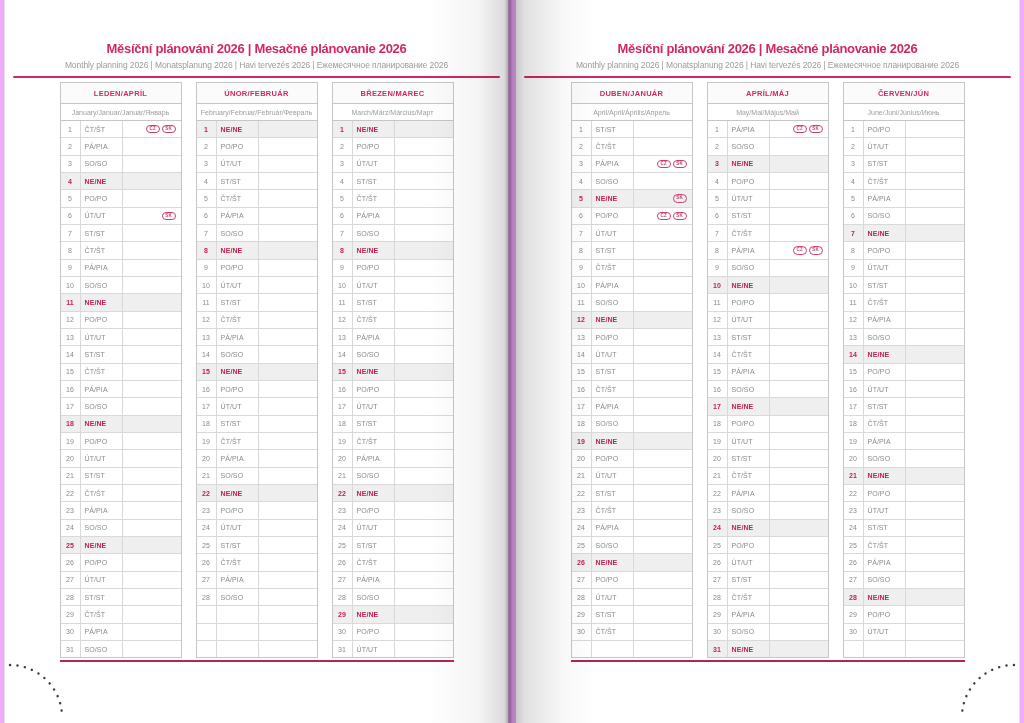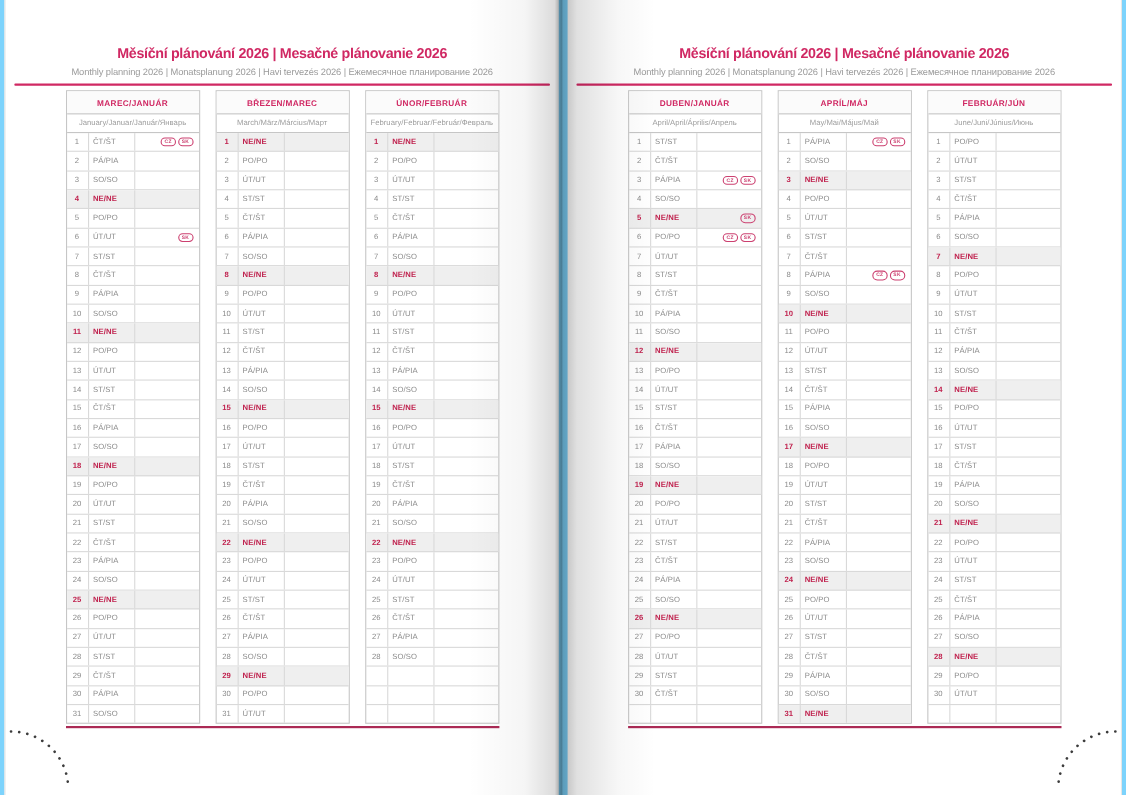--- a/index.html
+++ b/index.html
@@ -1,18 +1,18 @@
 <!DOCTYPE html>
 <html style="--accent: #d02863; --sunday: #c0234f; --rulebtm: #ab2a55; --badge: #cc4070; --rowhl: #efefef;"><head>
 <meta charset="utf-8">
 <style>
   * { margin:0; padding:0; box-sizing:border-box; }
   html,body { width:1024px; height:723px; overflow:hidden; background:#ffffff;
     font-family:"Liberation Sans", sans-serif; }
-  .book { position:relative; width:1024px; height:723px; background:#7dd3fc; }
+  .book { position:relative; width:1024px; height:723px; background:#f0abfc; }
 
   .page { position:absolute; top:0; height:723px; width:504px; background:#fff; }
   .page-left  { left:4px;  border-left:1px solid #e2e2e2; }
   .page-right { left:516px; border-right:1px solid #e6e6e6; }
 
   .gutter { position:absolute; top:0; left:426px; width:170px; height:723px; pointer-events:none;
     background:linear-gradient(to right,
       rgba(0,0,0,0) 0%, rgba(0,0,0,0.04) 30%, rgba(0,0,0,0.14) 46%,
       rgba(0,0,0,0.42) 49.6%, rgba(0,0,0,0.26) 50.6%, rgba(0,0,0,0.12) 58%,
       rgba(0,0,0,0.03) 80%, rgba(0,0,0,0) 100%); z-index:5; }
@@ -57,21 +57,21 @@
 
 <div class="book">
 
   <div class="page page-left">
     <div class="page-inner">
       <div class="page-title">Měsíční plánování 2026 | Mesačné plánovanie 2026</div>
       <div class="page-subtitle">Monthly planning 2026 | Monatsplanung 2026 | Havi tervezés 2026 | Ежемесячное планирование 2026</div>
       <div class="title-rule"></div>
       <div class="months">
           <div class="month">
-            <div class="month-name">MAREC/JANUÁR</div>
+            <div class="month-name">LEDEN/APRÍL</div>
             <div class="month-langs">January/Januar/Január/Январь</div>
             <div class="month-grid">
               <div class="day-row">
                 <span class="cell-num">1</span>
                 <span class="cell-dow">ČT/ŠT</span>
                 <div class="cell-note">
                   <span class="badge">CZ</span>
                   <span class="badge">SK</span>
                 </div>
               </div>
@@ -218,20 +218,181 @@
                 <div class="cell-note"></div>
               </div>
               <div class="day-row">
                 <span class="cell-num">30</span>
                 <span class="cell-dow">PÁ/PIA</span>
                 <div class="cell-note"></div>
               </div>
               <div class="day-row">
                 <span class="cell-num">31</span>
                 <span class="cell-dow">SO/SO</span>
+                <div class="cell-note"></div>
+              </div>
+            </div>
+          </div>
+          <div class="month">
+            <div class="month-name">ÚNOR/FEBRUÁR</div>
+            <div class="month-langs">February/Februar/Február/Февраль</div>
+            <div class="month-grid">
+              <div class="day-row sun">
+                <span class="cell-num">1</span>
+                <span class="cell-dow">NE/NE</span>
+                <div class="cell-note"></div>
+              </div>
+              <div class="day-row">
+                <span class="cell-num">2</span>
+                <span class="cell-dow">PO/PO</span>
+                <div class="cell-note"></div>
+              </div>
+              <div class="day-row">
+                <span class="cell-num">3</span>
+                <span class="cell-dow">ÚT/UT</span>
+                <div class="cell-note"></div>
+              </div>
+              <div class="day-row">
+                <span class="cell-num">4</span>
+                <span class="cell-dow">ST/ST</span>
+                <div class="cell-note"></div>
+              </div>
+              <div class="day-row">
+                <span class="cell-num">5</span>
+                <span class="cell-dow">ČT/ŠT</span>
+                <div class="cell-note"></div>
+              </div>
+              <div class="day-row">
+                <span class="cell-num">6</span>
+                <span class="cell-dow">PÁ/PIA</span>
+                <div class="cell-note"></div>
+              </div>
+              <div class="day-row">
+                <span class="cell-num">7</span>
+                <span class="cell-dow">SO/SO</span>
+                <div class="cell-note"></div>
+              </div>
+              <div class="day-row sun">
+                <span class="cell-num">8</span>
+                <span class="cell-dow">NE/NE</span>
+                <div class="cell-note"></div>
+              </div>
+              <div class="day-row">
+                <span class="cell-num">9</span>
+                <span class="cell-dow">PO/PO</span>
+                <div class="cell-note"></div>
+              </div>
+              <div class="day-row">
+                <span class="cell-num">10</span>
+                <span class="cell-dow">ÚT/UT</span>
+                <div class="cell-note"></div>
+              </div>
+              <div class="day-row">
+                <span class="cell-num">11</span>
+                <span class="cell-dow">ST/ST</span>
+                <div class="cell-note"></div>
+              </div>
+              <div class="day-row">
+                <span class="cell-num">12</span>
+                <span class="cell-dow">ČT/ŠT</span>
+                <div class="cell-note"></div>
+              </div>
+              <div class="day-row">
+                <span class="cell-num">13</span>
+                <span class="cell-dow">PÁ/PIA</span>
+                <div class="cell-note"></div>
+              </div>
+              <div class="day-row">
+                <span class="cell-num">14</span>
+                <span class="cell-dow">SO/SO</span>
+                <div class="cell-note"></div>
+              </div>
+              <div class="day-row sun">
+                <span class="cell-num">15</span>
+                <span class="cell-dow">NE/NE</span>
+                <div class="cell-note"></div>
+              </div>
+              <div class="day-row">
+                <span class="cell-num">16</span>
+                <span class="cell-dow">PO/PO</span>
+                <div class="cell-note"></div>
+              </div>
+              <div class="day-row">
+                <span class="cell-num">17</span>
+                <span class="cell-dow">ÚT/UT</span>
+                <div class="cell-note"></div>
+              </div>
+              <div class="day-row">
+                <span class="cell-num">18</span>
+                <span class="cell-dow">ST/ST</span>
+                <div class="cell-note"></div>
+              </div>
+              <div class="day-row">
+                <span class="cell-num">19</span>
+                <span class="cell-dow">ČT/ŠT</span>
+                <div class="cell-note"></div>
+              </div>
+              <div class="day-row">
+                <span class="cell-num">20</span>
+                <span class="cell-dow">PÁ/PIA</span>
+                <div class="cell-note"></div>
+              </div>
+              <div class="day-row">
+                <span class="cell-num">21</span>
+                <span class="cell-dow">SO/SO</span>
+                <div class="cell-note"></div>
+              </div>
+              <div class="day-row sun">
+                <span class="cell-num">22</span>
+                <span class="cell-dow">NE/NE</span>
+                <div class="cell-note"></div>
+              </div>
+              <div class="day-row">
+                <span class="cell-num">23</span>
+                <span class="cell-dow">PO/PO</span>
+                <div class="cell-note"></div>
+              </div>
+              <div class="day-row">
+                <span class="cell-num">24</span>
+                <span class="cell-dow">ÚT/UT</span>
+                <div class="cell-note"></div>
+              </div>
+              <div class="day-row">
+                <span class="cell-num">25</span>
+                <span class="cell-dow">ST/ST</span>
+                <div class="cell-note"></div>
+              </div>
+              <div class="day-row">
+                <span class="cell-num">26</span>
+                <span class="cell-dow">ČT/ŠT</span>
+                <div class="cell-note"></div>
+              </div>
+              <div class="day-row">
+                <span class="cell-num">27</span>
+                <span class="cell-dow">PÁ/PIA</span>
+                <div class="cell-note"></div>
+              </div>
+              <div class="day-row">
+                <span class="cell-num">28</span>
+                <span class="cell-dow">SO/SO</span>
+                <div class="cell-note"></div>
+              </div>
+              <div class="day-row">
+                <span class="cell-num"></span>
+                <span class="cell-dow"></span>
+                <div class="cell-note"></div>
+              </div>
+              <div class="day-row">
+                <span class="cell-num"></span>
+                <span class="cell-dow"></span>
+                <div class="cell-note"></div>
+              </div>
+              <div class="day-row">
+                <span class="cell-num"></span>
+                <span class="cell-dow"></span>
                 <div class="cell-note"></div>
               </div>
             </div>
           </div>
           <div class="month">
             <div class="month-name">BŘEZEN/MAREC</div>
             <div class="month-langs">March/März/Március/Март</div>
             <div class="month-grid">
               <div class="day-row sun">
                 <span class="cell-num">1</span>
@@ -379,181 +540,20 @@
                 <div class="cell-note"></div>
               </div>
               <div class="day-row">
                 <span class="cell-num">30</span>
                 <span class="cell-dow">PO/PO</span>
                 <div class="cell-note"></div>
               </div>
               <div class="day-row">
                 <span class="cell-num">31</span>
                 <span class="cell-dow">ÚT/UT</span>
-                <div class="cell-note"></div>
-              </div>
-            </div>
-          </div>
-          <div class="month">
-            <div class="month-name">ÚNOR/FEBRUÁR</div>
-            <div class="month-langs">February/Februar/Február/Февраль</div>
-            <div class="month-grid">
-              <div class="day-row sun">
-                <span class="cell-num">1</span>
-                <span class="cell-dow">NE/NE</span>
-                <div class="cell-note"></div>
-              </div>
-              <div class="day-row">
-                <span class="cell-num">2</span>
-                <span class="cell-dow">PO/PO</span>
-                <div class="cell-note"></div>
-              </div>
-              <div class="day-row">
-                <span class="cell-num">3</span>
-                <span class="cell-dow">ÚT/UT</span>
-                <div class="cell-note"></div>
-              </div>
-              <div class="day-row">
-                <span class="cell-num">4</span>
-                <span class="cell-dow">ST/ST</span>
-                <div class="cell-note"></div>
-              </div>
-              <div class="day-row">
-                <span class="cell-num">5</span>
-                <span class="cell-dow">ČT/ŠT</span>
-                <div class="cell-note"></div>
-              </div>
-              <div class="day-row">
-                <span class="cell-num">6</span>
-                <span class="cell-dow">PÁ/PIA</span>
-                <div class="cell-note"></div>
-              </div>
-              <div class="day-row">
-                <span class="cell-num">7</span>
-                <span class="cell-dow">SO/SO</span>
-                <div class="cell-note"></div>
-              </div>
-              <div class="day-row sun">
-                <span class="cell-num">8</span>
-                <span class="cell-dow">NE/NE</span>
-                <div class="cell-note"></div>
-              </div>
-              <div class="day-row">
-                <span class="cell-num">9</span>
-                <span class="cell-dow">PO/PO</span>
-                <div class="cell-note"></div>
-              </div>
-              <div class="day-row">
-                <span class="cell-num">10</span>
-                <span class="cell-dow">ÚT/UT</span>
-                <div class="cell-note"></div>
-              </div>
-              <div class="day-row">
-                <span class="cell-num">11</span>
-                <span class="cell-dow">ST/ST</span>
-                <div class="cell-note"></div>
-              </div>
-              <div class="day-row">
-                <span class="cell-num">12</span>
-                <span class="cell-dow">ČT/ŠT</span>
-                <div class="cell-note"></div>
-              </div>
-              <div class="day-row">
-                <span class="cell-num">13</span>
-                <span class="cell-dow">PÁ/PIA</span>
-                <div class="cell-note"></div>
-              </div>
-              <div class="day-row">
-                <span class="cell-num">14</span>
-                <span class="cell-dow">SO/SO</span>
-                <div class="cell-note"></div>
-              </div>
-              <div class="day-row sun">
-                <span class="cell-num">15</span>
-                <span class="cell-dow">NE/NE</span>
-                <div class="cell-note"></div>
-              </div>
-              <div class="day-row">
-                <span class="cell-num">16</span>
-                <span class="cell-dow">PO/PO</span>
-                <div class="cell-note"></div>
-              </div>
-              <div class="day-row">
-                <span class="cell-num">17</span>
-                <span class="cell-dow">ÚT/UT</span>
-                <div class="cell-note"></div>
-              </div>
-              <div class="day-row">
-                <span class="cell-num">18</span>
-                <span class="cell-dow">ST/ST</span>
-                <div class="cell-note"></div>
-              </div>
-              <div class="day-row">
-                <span class="cell-num">19</span>
-                <span class="cell-dow">ČT/ŠT</span>
-                <div class="cell-note"></div>
-              </div>
-              <div class="day-row">
-                <span class="cell-num">20</span>
-                <span class="cell-dow">PÁ/PIA</span>
-                <div class="cell-note"></div>
-              </div>
-              <div class="day-row">
-                <span class="cell-num">21</span>
-                <span class="cell-dow">SO/SO</span>
-                <div class="cell-note"></div>
-              </div>
-              <div class="day-row sun">
-                <span class="cell-num">22</span>
-                <span class="cell-dow">NE/NE</span>
-                <div class="cell-note"></div>
-              </div>
-              <div class="day-row">
-                <span class="cell-num">23</span>
-                <span class="cell-dow">PO/PO</span>
-                <div class="cell-note"></div>
-              </div>
-              <div class="day-row">
-                <span class="cell-num">24</span>
-                <span class="cell-dow">ÚT/UT</span>
-                <div class="cell-note"></div>
-              </div>
-              <div class="day-row">
-                <span class="cell-num">25</span>
-                <span class="cell-dow">ST/ST</span>
-                <div class="cell-note"></div>
-              </div>
-              <div class="day-row">
-                <span class="cell-num">26</span>
-                <span class="cell-dow">ČT/ŠT</span>
-                <div class="cell-note"></div>
-              </div>
-              <div class="day-row">
-                <span class="cell-num">27</span>
-                <span class="cell-dow">PÁ/PIA</span>
-                <div class="cell-note"></div>
-              </div>
-              <div class="day-row">
-                <span class="cell-num">28</span>
-                <span class="cell-dow">SO/SO</span>
-                <div class="cell-note"></div>
-              </div>
-              <div class="day-row">
-                <span class="cell-num"></span>
-                <span class="cell-dow"></span>
-                <div class="cell-note"></div>
-              </div>
-              <div class="day-row">
-                <span class="cell-num"></span>
-                <span class="cell-dow"></span>
-                <div class="cell-note"></div>
-              </div>
-              <div class="day-row">
-                <span class="cell-num"></span>
-                <span class="cell-dow"></span>
                 <div class="cell-note"></div>
               </div>
             </div>
           </div>
         </div>
       <div class="bottom-rule"></div>
     </div>
   </div>
 
   <div class="page page-right">
@@ -892,21 +892,21 @@
                 <div class="cell-note"></div>
               </div>
               <div class="day-row sun">
                 <span class="cell-num">31</span>
                 <span class="cell-dow">NE/NE</span>
                 <div class="cell-note"></div>
               </div>
             </div>
           </div>
           <div class="month">
-            <div class="month-name">FEBRUÁR/JÚN</div>
+            <div class="month-name">ČERVEN/JÚN</div>
             <div class="month-langs">June/Juni/Június/Июнь</div>
             <div class="month-grid">
               <div class="day-row">
                 <span class="cell-num">1</span>
                 <span class="cell-dow">PO/PO</span>
                 <div class="cell-note"></div>
               </div>
               <div class="day-row">
                 <span class="cell-num">2</span>
                 <span class="cell-dow">ÚT/UT</span>

